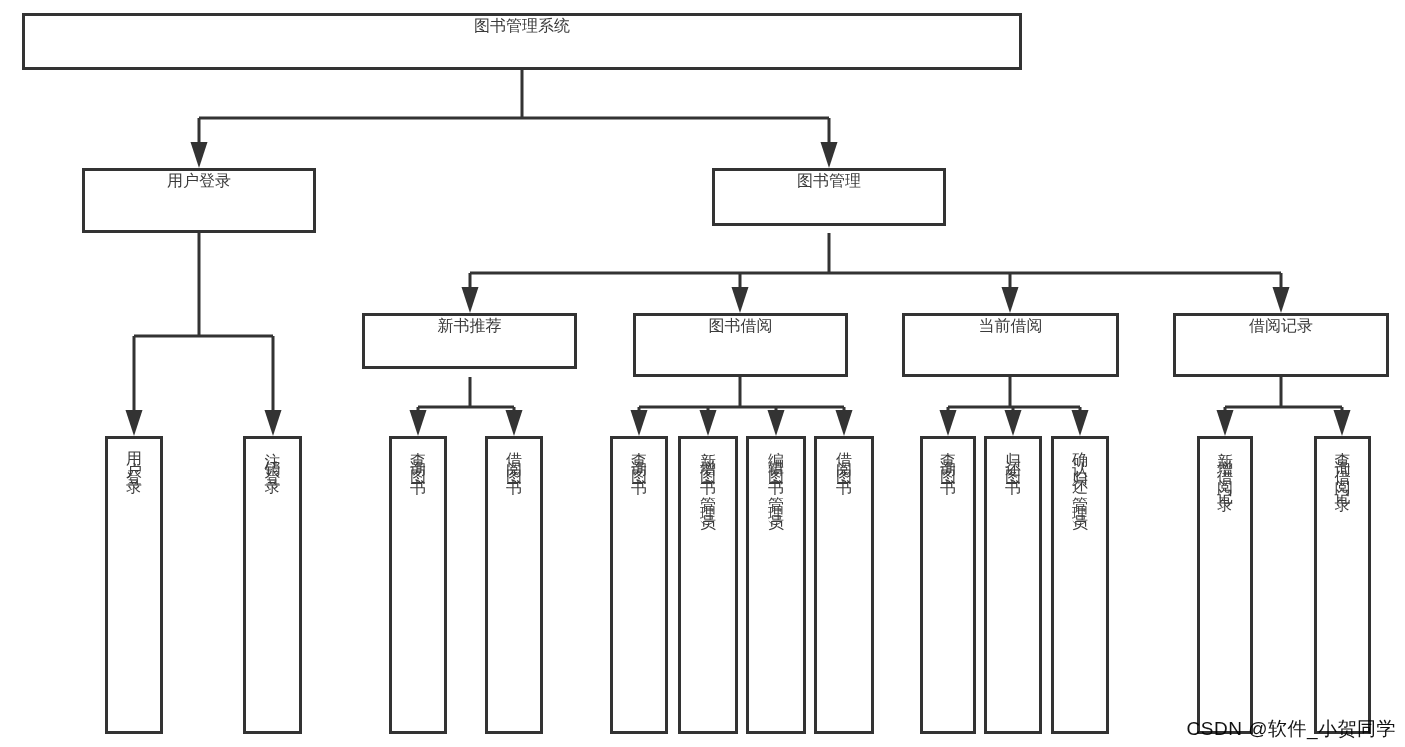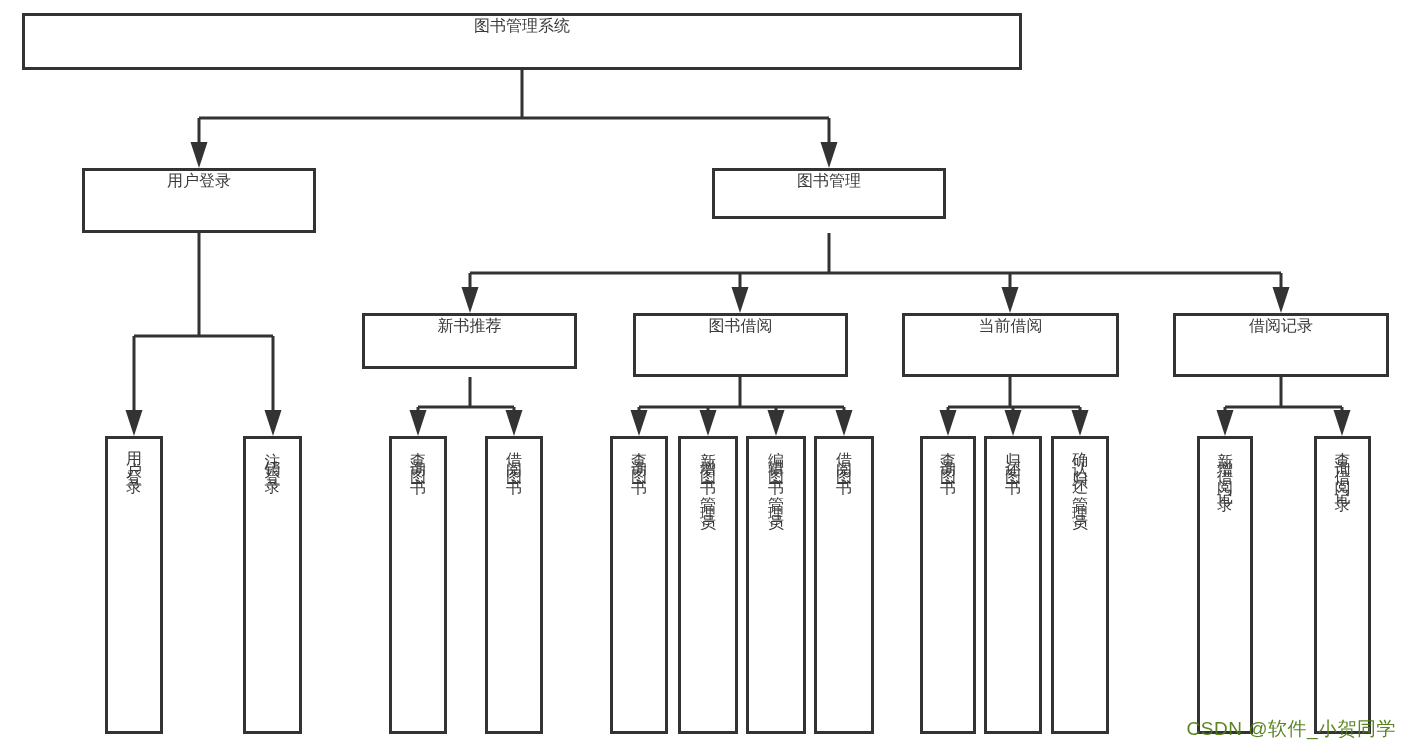--- a/index.html
+++ b/index.html
@@ -35,21 +35,21 @@
     letter-spacing: 9px;
     line-height: 1;
     padding-bottom: 9px; 
   }
   .watermark {
     position: absolute;
     top: 716px;
     right: 9px;
     z-index: 3;
     font-size: 19px;
-    color: #4d7c0f;
+    color: #000000;
     opacity: 0.92;
     letter-spacing: 0.5px;
     white-space: nowrap;
   }
 </style>
 </head>
 <body>
 
 <div id="stage">
 
@@ -100,21 +100,21 @@
     </g>
   </svg>
 
   <div class="node" style="left:22px; top:13px; width:1000px; height:57px">
     <span>图书管理系统</span>
   </div>
 
   <div class="node" style="left:82px; top:168px; width:234px; height:65px">
     <span>用户登录</span>
   </div>
-  <div class="node" style="left:712px; top:168px; width:234px; height:51px">
+  <div class="node" style="left:712px; top:168px; width:234px; height:58px">
     <span>图书管理</span>
   </div>
 
   <div class="node" style="left:362px; top:313px; width:215px; height:56px">
     <span>新书推荐</span>
   </div>
   <div class="node" style="left:633px; top:313px; width:215px; height:64px">
     <span>图书借阅</span>
   </div>
   <div class="node" style="left:902px; top:313px; width:217px; height:64px">

